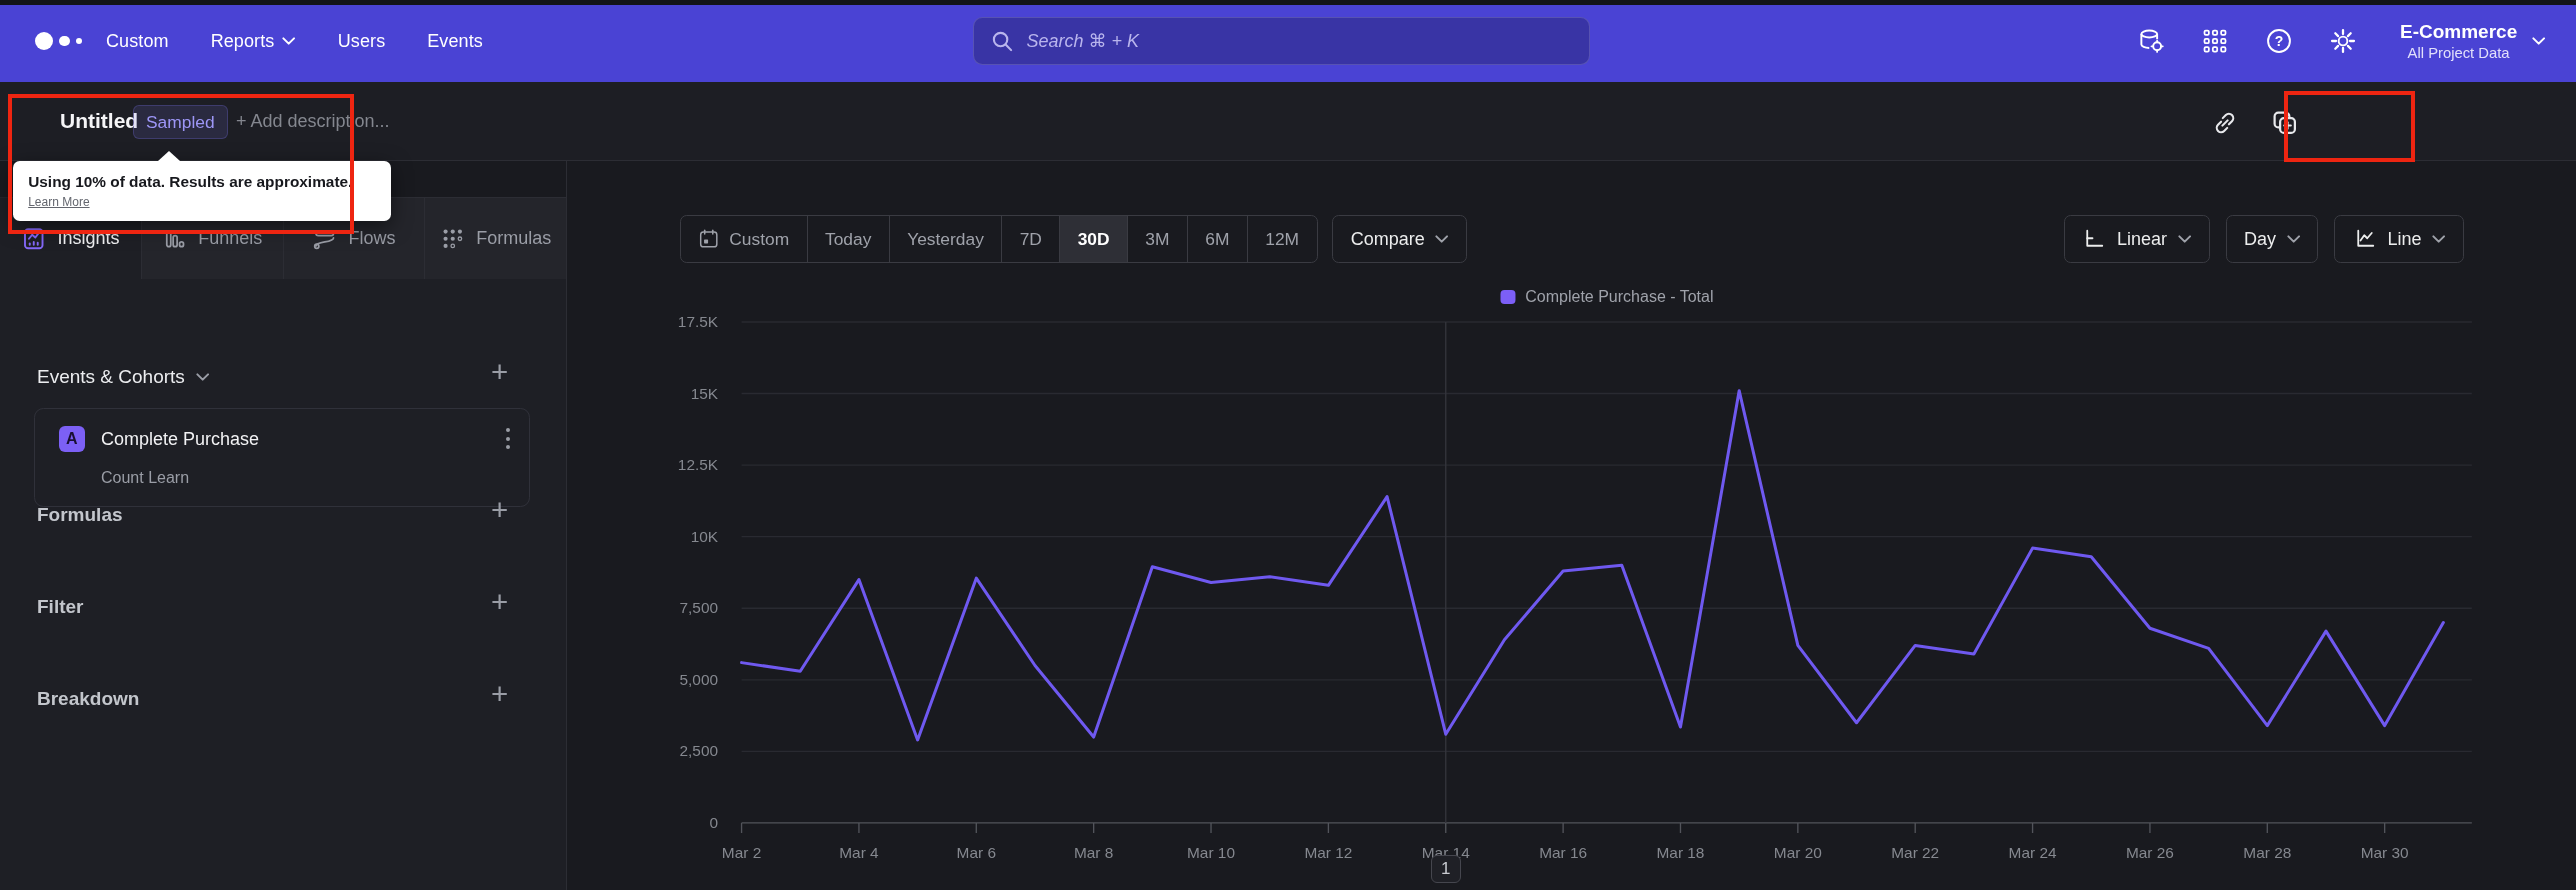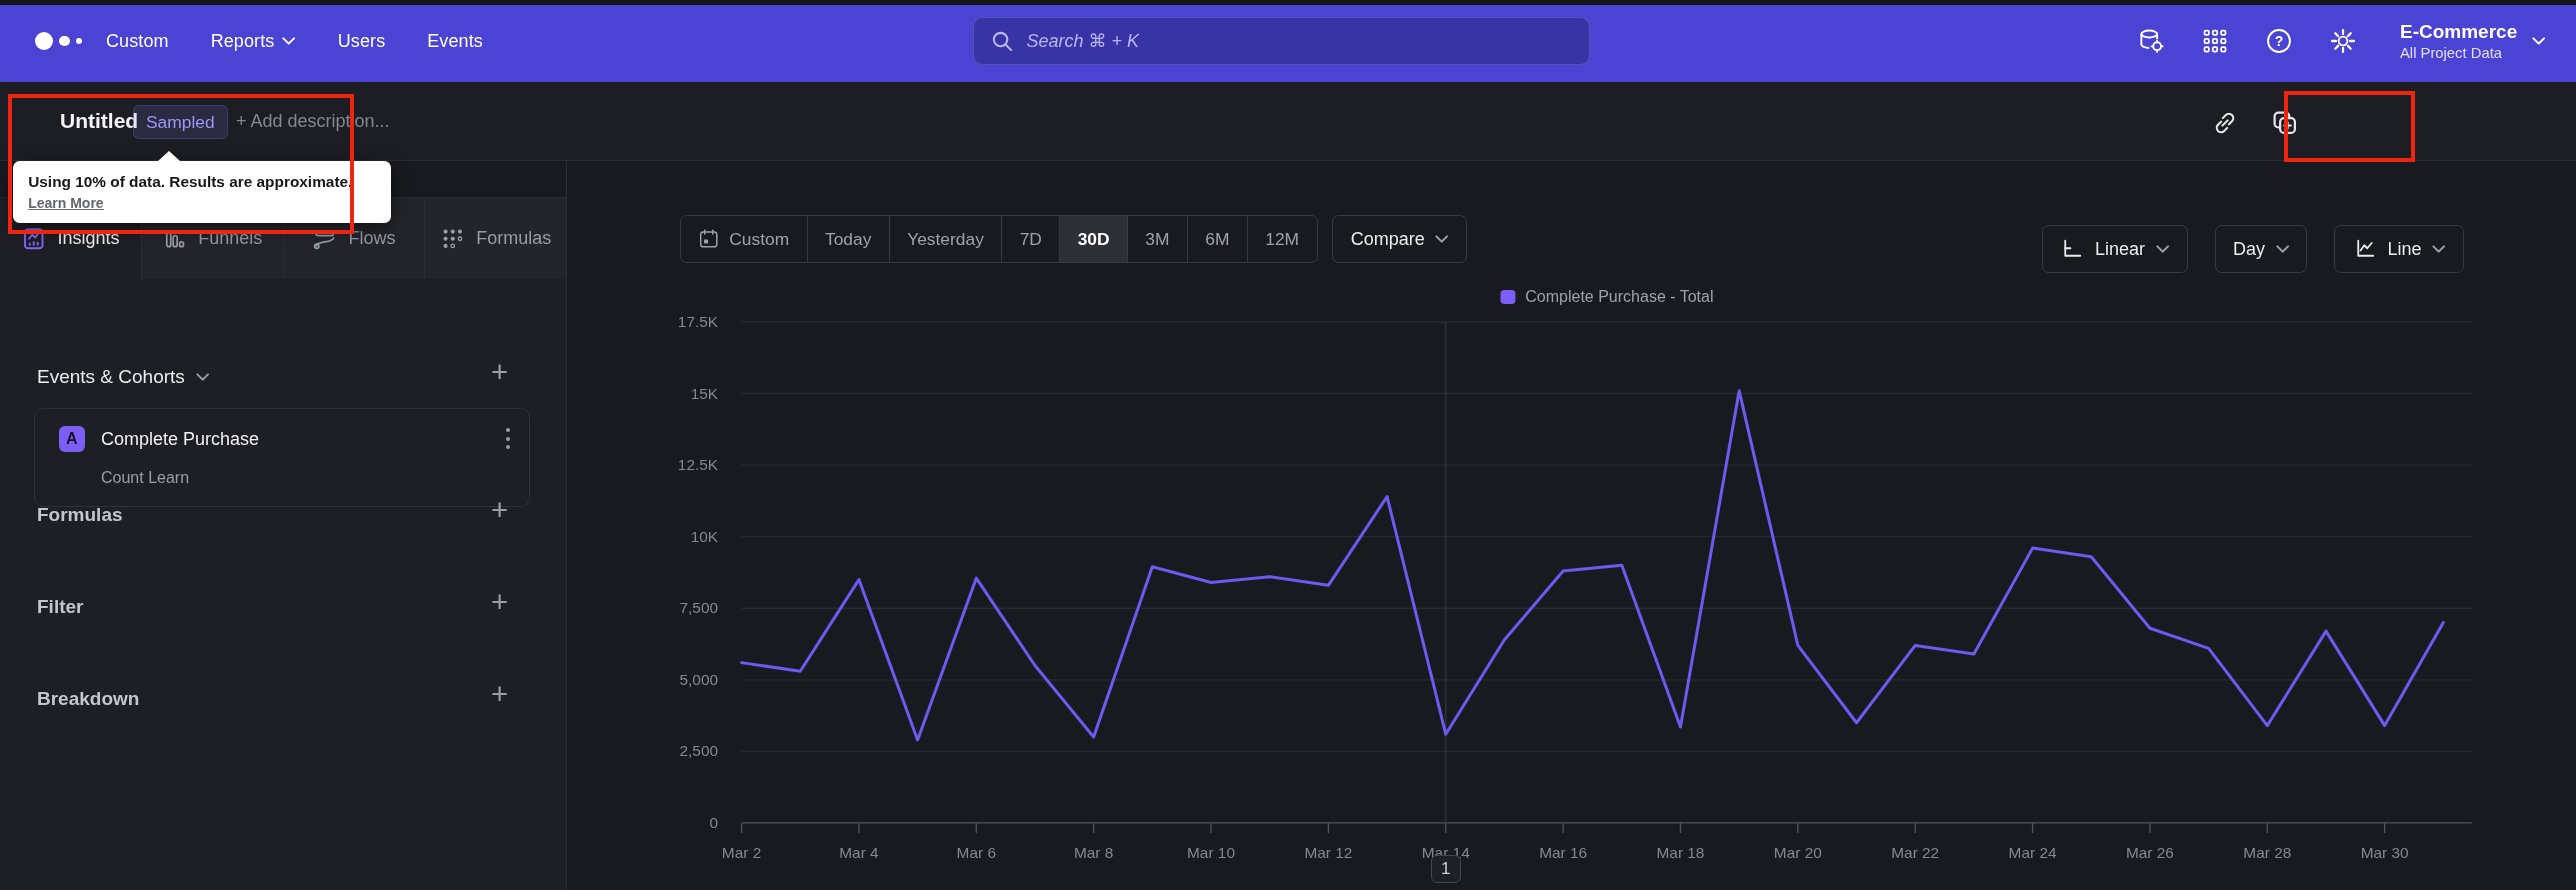--- a/index.html
+++ b/index.html
@@ -23,21 +23,21 @@
   #nav-links { left:106px; top:0; height:82px; display:flex; align-items:center; gap:42px; }
   .nav-link { display:flex; align-items:center; gap:8px; color:#ffffff; font-size:18px; font-weight:500; letter-spacing:0.1px; cursor:pointer; }
   .chev { width:13.4px; height:8px; }
   .chev polyline { fill:none; stroke:currentColor; stroke-width:3; stroke-linecap:round; stroke-linejoin:round; }
   #nav-search { left:973px; top:17.4px; width:617px; height:48px; border-radius:9.4px;
     background:rgba(0,0,0,.22); border:1.3px solid rgba(255,255,255,.15);
     display:flex; align-items:center; padding:0 17.4px; gap:12px; color:#b9b5ed;font-style:italic; }
   #nav-search .ph { font-size:18px; }
   #nav-icons { left:2137px; top:0; height:82px; display:flex; align-items:center; gap:36px; color:#ffffff; }
   #nav-icons svg { width:28px; height:28px; }
-  #nav-project { left:2400px; top:0; height:82px; display:flex; align-items:center; gap:14.8px; cursor:pointer; }
+  #nav-project { left:2400px; top:0; height:82px; display:flex; align-items:center; gap:14.8px; cursor:pointer;text-align:center; }
   #nav-project .txt { display:flex; flex-direction:column; gap:2.7px; }
   #nav-project .name { color:#fff; font-size:19px; font-weight:700; }
   #nav-project .scope { color:#e2e0fb; font-size:14.8px; }
   #nav-project .chev { color:#fff; }
 
   
   #toolbar { left:0; top:82px; width:2576px; height:79px; background:#1d1e24; border-bottom:1.3px solid #2c2d34; }
   #report-title { left:60px; top:0; height:78px; display:flex; align-items:center; color:#f5f5f7; font-size:21px; font-weight:700; }
   #sampled-badge { left:133px; top:23px; height:34px; display:flex; align-items:center; padding:0 12px;
     background:rgba(125,117,243,.14); border:0.7px solid rgba(125,117,243,.25); border-radius:6px;
@@ -54,21 +54,21 @@
   #tb-divider { left:2457px; top:102px; width:1.3px; height:39px; background:#33343b; }
   #save-btn { left:2477px; top:99px; width:68px; height:43px; background:#7d75f3; border:none; border-radius:7.4px;
     color:#fff; font-size:18px; font-weight:600; font-family:inherit; cursor:pointer; }
 
   
   #sample-tooltip { left:13.4px; top:161px; width:378px; background:#ffffff; border-radius:6.7px;
     padding:10.7px 14.8px 12px 14.8px; box-shadow:0 5.4px 20px rgba(0,0,0,.5); z-index:30; }
   #sample-tooltip .arrow { position:absolute; left:145px; top:-10px; width:0; height:0;
     border-left:11.4px solid transparent; border-right:11.4px solid transparent; border-bottom:10.7px solid #fff; }
   #sample-tooltip .line1 { color:#17181d; font-size:15.4px; font-weight:700; line-height:1.35; }
-  #sample-tooltip .line2 { color:#63666e; font-size:14px; font-weight:700; text-decoration:underline; margin-top:2.7px; cursor:pointer; }
+  #sample-tooltip .line2 { color:#63666e; font-size:12px; font-weight:400; text-decoration:underline; margin-top:2.7px; cursor:pointer; }
 
   
   .red-box { border:4px solid #ee2511; z-index:40; pointer-events:none; }
   #red-box-title { left:8px; top:94px; width:346px; height:140px; }
   #red-box-toggle { left:2284px; top:91px; width:131px; height:71px; }
 
   
   #sidebar { left:0; top:161px; width:567px; height:729px; background:#191a1f; }
   #sidebar-panel { position:absolute; left:0; top:118px; width:566px; height:611px; background:#1e1f25; }
   #side-divider { left:566px; top:161px; width:1.3px; height:729px; background:#2c2d34; }
@@ -103,21 +103,21 @@
   #segmented { display:flex; border:1.3px solid #3a3b42; border-radius:6.7px; overflow:hidden; height:48px; }
   .seg-btn { display:flex; align-items:center; gap:9.4px; padding:0 17.4px; color:#9fa2aa; font-size:17.4px; font-weight:500;
     border-left:1.3px solid #3a3b42; cursor:pointer; white-space:nowrap; }
   .seg-btn:first-child { border-left:none; }
   .seg-btn.active { background:#2e2f36; color:#ffffff; font-weight:700; }
   .seg-btn svg { width:21.5px; height:21.5px; }
   .drop-btn { display:flex; align-items:center; gap:10.7px; height:48px; padding:0 17.4px;
     border:1.3px solid #3a3b42; border-radius:6.7px; color:#eceded; font-size:18px; font-weight:500; cursor:pointer; white-space:nowrap; }
   .drop-btn .chev { color:#9fa2aa; }
   .drop-btn svg.ic { width:24px; height:24px; }
-  #view-controls { position:absolute; right:112px; top:64px; display:flex; gap:27px;text-align:center; }
+  #view-controls { position:absolute; right:112px; top:54px; display:flex; gap:16px;text-align:center; }
 
   #legend { position:absolute; left:1040px; top:127px; transform:translateX(-50%); display:flex; align-items:center; gap:10px; }
   #legend .swatch { width:14.8px; height:14.8px; border-radius:4px; background:#7c5ff7; }
   #legend .lbl { color:#9fa2aa; font-size:16px; }
 
   #chart-svg { position:absolute; left:0; top:0; }
   #annot-chip { position:absolute; width:29.5px; height:28px; border:1.3px solid #45464e; border-radius:6px;
     background:#1f2026; color:#c9cbd1; font-size:17px; display:flex; align-items:center; justify-content:center; cursor:pointer; }
 </style>
 </head>

